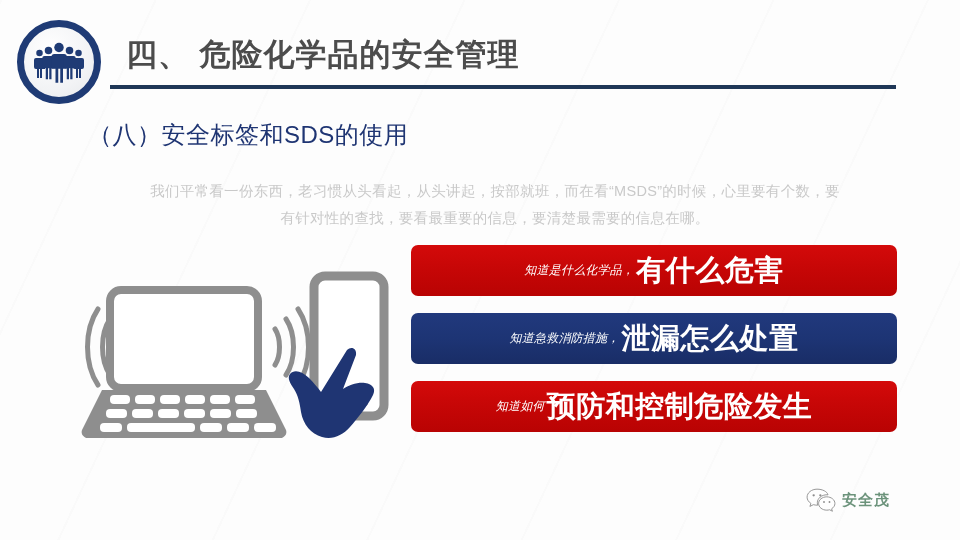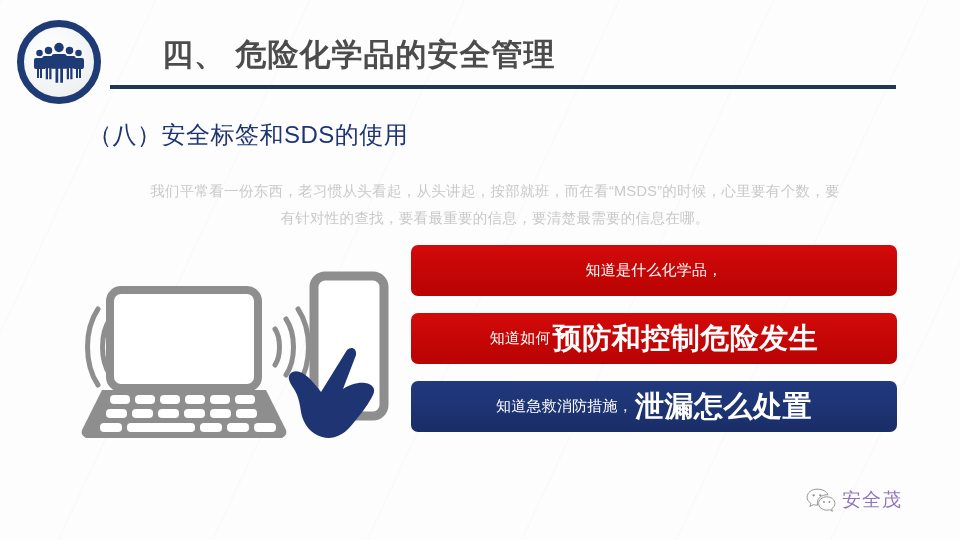--- a/index.html
+++ b/index.html
@@ -53,21 +53,20 @@
 
   .header-title {
     position: absolute;
     left: 126px;
     top: 34px;
     font-size: 31px;
     font-weight: bold;
     color: #4c4c4c;
     letter-spacing: 1px;
     white-space: nowrap;
-    margin-left: 36px;
   }
   .header-rule {
     position: absolute;
     left: 110px;
     top: 85px;
     width: 786px;
     height: 4px;
     background: #1f3757;
   }
 
@@ -125,24 +124,25 @@
     overflow: hidden;
   }
   .bar-red {
     background: linear-gradient(180deg, #d40a0a 0%, #c60606 48%, #b90303 100%);
   }
   .bar-navy {
     background: linear-gradient(180deg, #21397d 0%, #1d3474 52%, #192d66 100%);
   }
   .bar-small {
     color: #ffffff;
-    font-size: 15px;
+    font-size: 12px;
     font-weight: normal;
     white-space: nowrap;
     letter-spacing: 0.2px;
+    font-style: italic;
   }
   .bar-big {
     color: #ffffff;
     font-size: 29px;
     font-weight: bold;
     white-space: nowrap;
     letter-spacing: 0.5px;
     margin-left: 2px;
     line-height: 1;
   }
@@ -152,23 +152,23 @@
     position: absolute;
     left: 806px;
     top: 487px;
     display: flex;
     align-items: center;
     gap: 6px;
     opacity: 0.62;
   }
   .watermark svg { width: 30px; height: 26px; display:block; }
   .watermark-text {
-    font-size: 19px;
-    color: #4c1d95;
-    font-weight: normal;
+    font-size: 15px;
+    color: #14532d;
+    font-weight: bold;
     letter-spacing: 1px;
   }
 </style>
 </head>
 <body>
 
 <div class="slide">
 
   <div class="bg-texture"></div>
 
@@ -267,30 +267,31 @@
                  C 252 115, 256 120, 259 124
                  z" fill="#1f3573"></path>
       </g>
     </svg>
   </div>
 
   <div class="bars">
 
     <div class="bar bar-red">
       <span class="bar-small">知道是什么化学品，</span>
+      <span class="bar-big">有什么危害</span>
+    </div>
+
+    <div class="bar bar-navy">
+      <span class="bar-small">知道急救消防措施，</span>
+      <span class="bar-big">泄漏怎么处置</span>
     </div>
 
     <div class="bar bar-red">
       <span class="bar-small">知道如何</span>
       <span class="bar-big">预防和控制危险发生</span>
-    </div>
-
-    <div class="bar bar-navy">
-      <span class="bar-small">知道急救消防措施，</span>
-      <span class="bar-big">泄漏怎么处置</span>
     </div>
 
 
   </div>
 
   <div class="watermark">
     <span>
       <svg viewBox="0 0 36 30" xmlns="http://www.w3.org/2000/svg" aria-hidden="true">
         <path d="M13.2 2C6.6 2 1.3 6.3 1.3 11.6c0 3 1.8 5.7 4.6 7.5l-1.2 3.6 4.2-2.1c1.4.4 2.9.6 4.3.6h.9c-.3-.9-.5-1.9-.5-2.9 0-5.3 5.2-9.6 11.6-9.6.4 0 .8 0 1.2.1C25.6 5 19.9 2 13.2 2z" fill="#ffffff" stroke="#4a4a4a" stroke-width="1.1"></path>
         <circle cx="9.2" cy="9.4" r="1.4" fill="#4a4a4a"></circle>

